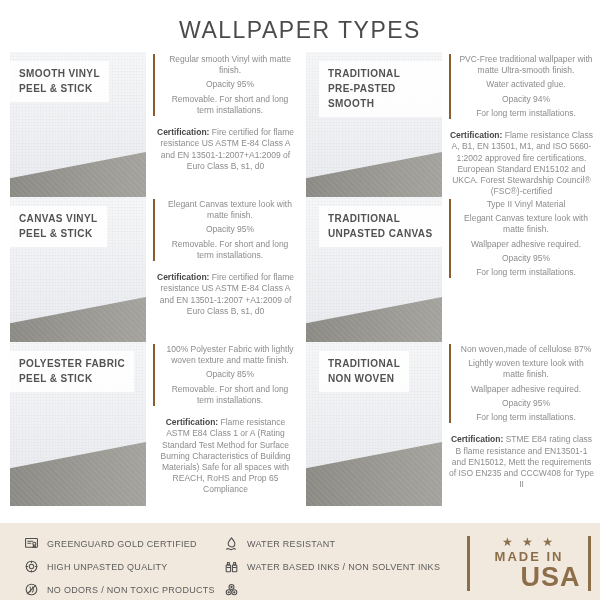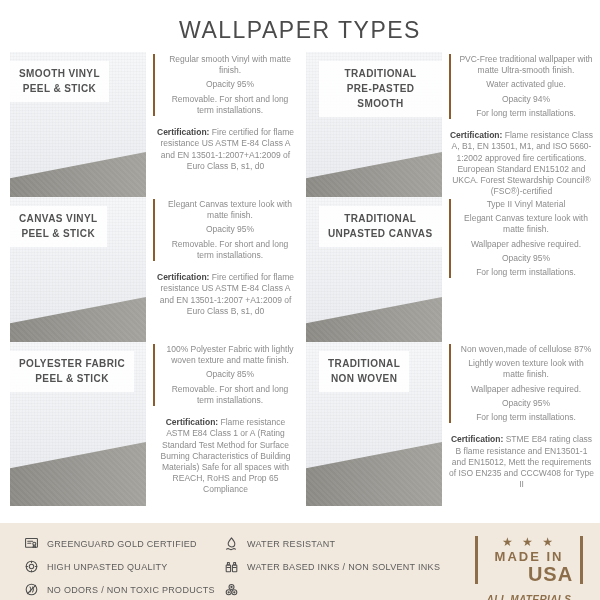--- a/index.html
+++ b/index.html
@@ -33,21 +33,20 @@
   .swatch {
     position: relative;
     width: 136px;
     height: 164px;
     flex: 0 0 136px;
     overflow: hidden;
     background:
       repeating-linear-gradient(0deg, rgba(0,0,0,0.02) 0 1px, transparent 1px 3px),
       repeating-linear-gradient(90deg, rgba(0,0,0,0.015) 0 1px, transparent 1px 3px),
       linear-gradient(180deg, #f6f7f9 0%, #eceef1 70%, #e4e6e9 100%);
-    text-align: center;
   }
   .floor {
     position: absolute;
     inset: 0;
     clip-path: polygon(0 77%, 100% 61%, 100% 100%, 0 100%);
     background:
       linear-gradient(to bottom, rgba(0,0,0,0.22), rgba(0,0,0,0) 14%),
       repeating-linear-gradient(45deg, rgba(255,255,255,0.05) 0 2px, transparent 2px 4px),
       linear-gradient(90deg, #8b8984 0%, #9b9994 60%, #a4a29d 100%);
   }
@@ -121,21 +120,21 @@
   }
   .usa-box {
     border-left: 3px solid #8d6e4a;
     border-right: 3px solid #8d6e4a;
     padding: 0 7px;
     text-align: center;
     line-height: 1;
   }
   .usa-stars { font-size: 12px; letter-spacing: 3px; white-space: nowrap; }
   .usa-madein { font-size: 13px; font-weight: bold; letter-spacing: 2px; margin-top: 2px; white-space: nowrap; }
-  .usa-usa { font-size: 20px; font-weight: 800; letter-spacing: 1px; margin-top: 1px; margin-left: 43px; }
+  .usa-usa { font-size: 27px; font-weight: 800; letter-spacing: 1px; margin-top: 1px; margin-left: 43px; }
   .usa-sub {
     margin-top: 8px;
     font-size: 10px;
     font-weight: bold;
     letter-spacing: 0.4px;
     text-align: center;
     line-height: 1.55;
     white-space: pre-line;
     font-style: italic;
   }

